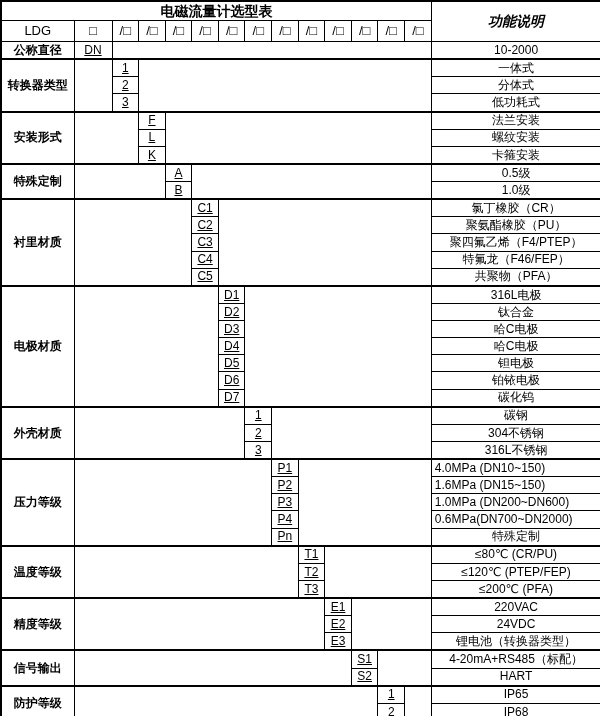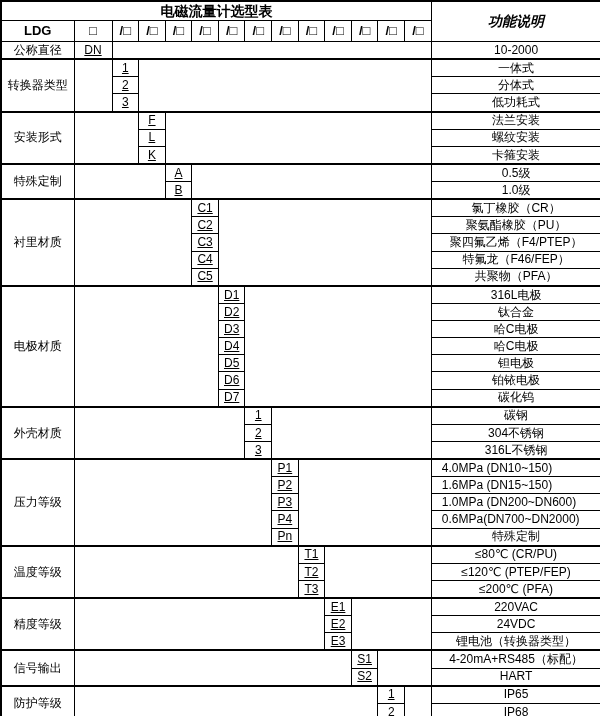--- a/index.html
+++ b/index.html
@@ -16,27 +16,27 @@
     border:1px solid #000;
     padding:0;
     text-align:center;
     vertical-align:middle;
     font-size:12px;
     line-height:1.05;
     overflow:hidden;
     white-space:nowrap;
   }
   tr.title-row td{height:18px;font-size:14px;font-weight:bold;}
-  tr.model-row td{height:20px;font-size:13px;font-weight:bold;}
+  tr.model-row td{height:20px;font-size:13px;}
   tr.r td{height:16.14px;}
-  td.label{font-weight:normal;font-size:13px;}
+  td.label{font-weight:bold;font-size:13px;}
   td.fn-header{font-weight:bold;font-size:13px;font-style:italic;}
   td.code{font-size:12px;text-decoration:underline;}
   td.desc{font-size:12px;}
-  td.desc.left{text-align:left;padding-left:10px;}
+  td.desc.left{text-align:left;padding-left:3px;}
   td.model-prefix{text-align:left;padding-left:10px;}
   tr.block-start td{border-top:2px solid #000;}
 </style>
 </head>
 <body>
 
 <table class="sel">
   <colgroup>
     <col style="width:73px">
       <col style="width:38px">

